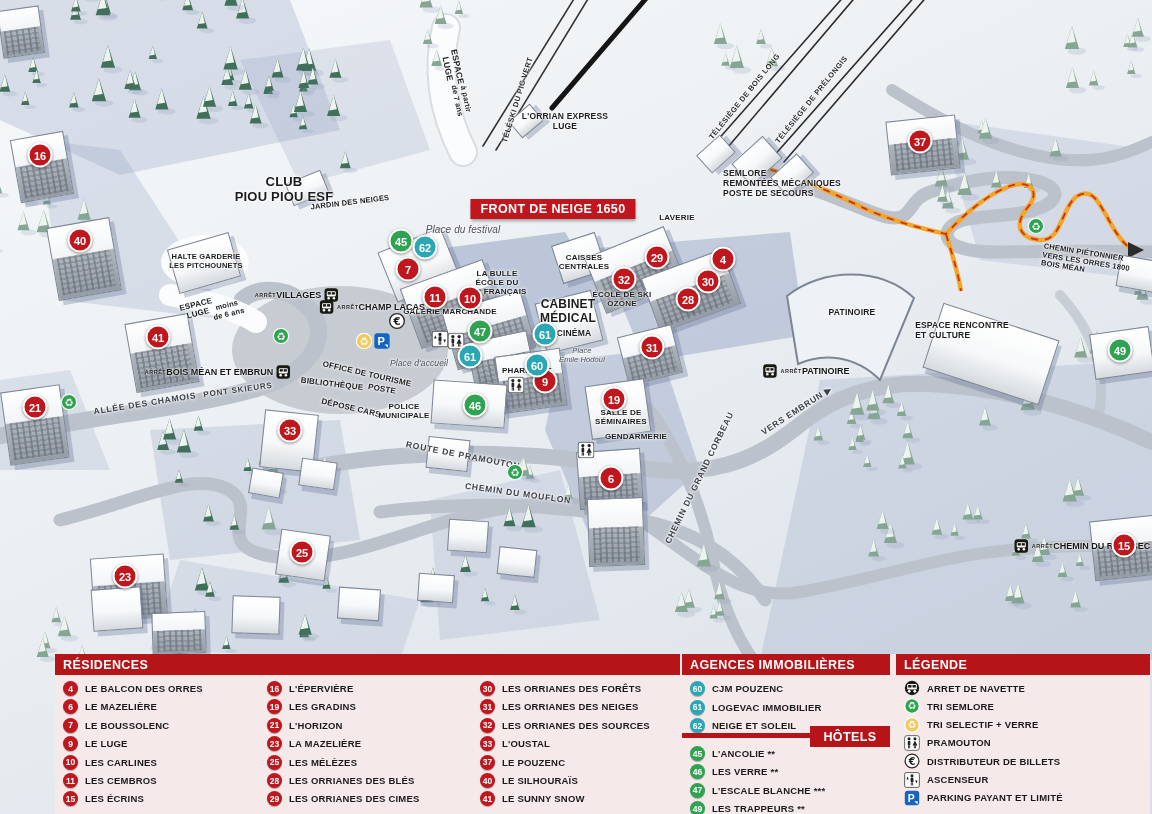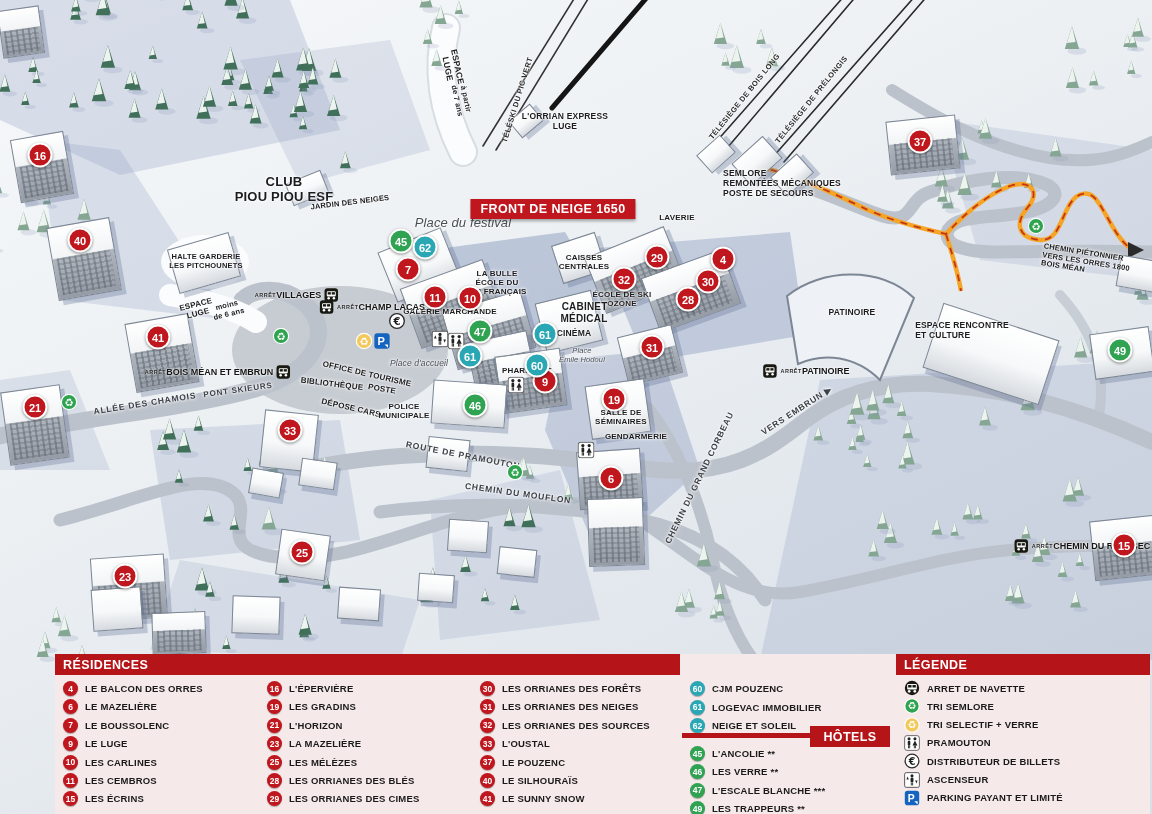--- a/index.html
+++ b/index.html
@@ -692,24 +692,24 @@
       <div class="lbl lift" style="left: 812px; top: 100px; font-size: 7.5px; transform: translate(-50%, -50%) rotate(-51deg);">TÉLÉSIÈGE DE PRÉLONGIS</div>
       <div class="lbl left" style="left: 782px; top: 184px; font-size: 8.5px; transform: translate(-50%, -50%) rotate(0deg);">SEMLORE
 REMONTÉES MÉCANIQUES
 POSTE DE SECOURS</div>
       <div class="lbl" style="left: 677px; top: 218px; font-size: 8px; transform: translate(-50%, -50%) rotate(0deg);">LAVERIE</div>
       <div class="lbl" style="left: 584px; top: 262px; font-size: 8px; transform: translate(-50%, -50%) rotate(0deg);">CAISSES
 CENTRALES</div>
       <div class="lbl" style="left: 497px; top: 283px; font-size: 8px; transform: translate(-50%, -50%) rotate(0deg);">LA BULLE
 ÉCOLE DU
 SKI FRANÇAIS</div>
-      <div class="lbl place" style="left: 463px; top: 223px; font-size: 13px; transform: translate(-50%, -50%) rotate(0deg);">Place du festival</div>
+      <div class="lbl place" style="left: 463px; top: 230px; font-size: 10px; transform: translate(-50%, -50%) rotate(0deg);">Place du festival</div>
       <div class="lbl" style="left: 622px; top: 299px; font-size: 8px; transform: translate(-50%, -50%) rotate(0deg);">ÉCOLE DE SKI
 OZONE</div>
-      <div class="lbl" style="left: 584px; top: 312px; font-size: 10px; transform: translate(-50%, -50%) rotate(0deg); text-align: right;">CABINET
+      <div class="lbl" style="left: 568px; top: 312px; font-size: 12px; transform: translate(-50%, -50%) rotate(0deg);">CABINET
 MÉDICAL</div>
       <div class="lbl" style="left: 574px; top: 334px; font-size: 8.5px; transform: translate(-50%, -50%) rotate(0deg);">CINÉMA</div>
       <div class="lbl place" style="left: 582px; top: 356px; font-size: 7.5px; transform: translate(-50%, -50%) rotate(0deg);">Place
 Émile Hodoul</div>
       <div class="lbl" style="left: 450px; top: 312px; font-size: 8px; transform: translate(-50%, -50%) rotate(0deg);">GALERIE MARCHANDE</div>
       <div class="lbl" style="left: 527px; top: 371px; font-size: 8px; transform: translate(-50%, -50%) rotate(0deg);">PHARMACIE</div>
       <div class="lbl place" style="left: 419px; top: 364px; font-size: 8.5px; transform: translate(-50%, -50%) rotate(0deg);">Place d'accueil</div>
       <div class="lbl" style="left: 367px; top: 374px; font-size: 8px; transform: translate(-50%, -50%) rotate(13deg);">OFFICE DE TOURISME</div>
       <div class="lbl" style="left: 332px; top: 384px; font-size: 8px; transform: translate(-50%, -50%) rotate(7deg);">BIBLIOTHÈQUE</div>
       <div class="lbl" style="left: 382px; top: 389px; font-size: 8px; transform: translate(-50%, -50%) rotate(10deg);">POSTE</div>
@@ -1030,20 +1030,21 @@
             <span class="pbadge" style="background:#c0161d">40</span>
             <span class="ptxt">LE SILHOURAÏS</span>
           </div>
           <div class="prow" style="left: 425px; top: 137.4px;">
             <span class="pbadge" style="background:#c0161d">41</span>
             <span class="ptxt">LE SUNNY SNOW</span>
           </div>
         </div>
     </div>
     <div class="sec sec-ag">
+      <div class="hdr">AGENCES IMMOBILIÈRES</div>
       <div id="ag-items">
           <div class="prow" style="left: 8px; top: 27px;">
             <span class="pbadge" style="background:#2aa7b5">60</span>
             <span class="ptxt">CJM POUZENC</span>
           </div>
           <div class="prow" style="left: 8px; top: 45.6px;">
             <span class="pbadge" style="background:#2aa7b5">61</span>
             <span class="ptxt">LOGEVAC IMMOBILIER</span>
           </div>
           <div class="prow" style="left: 8px; top: 64.2px;">

